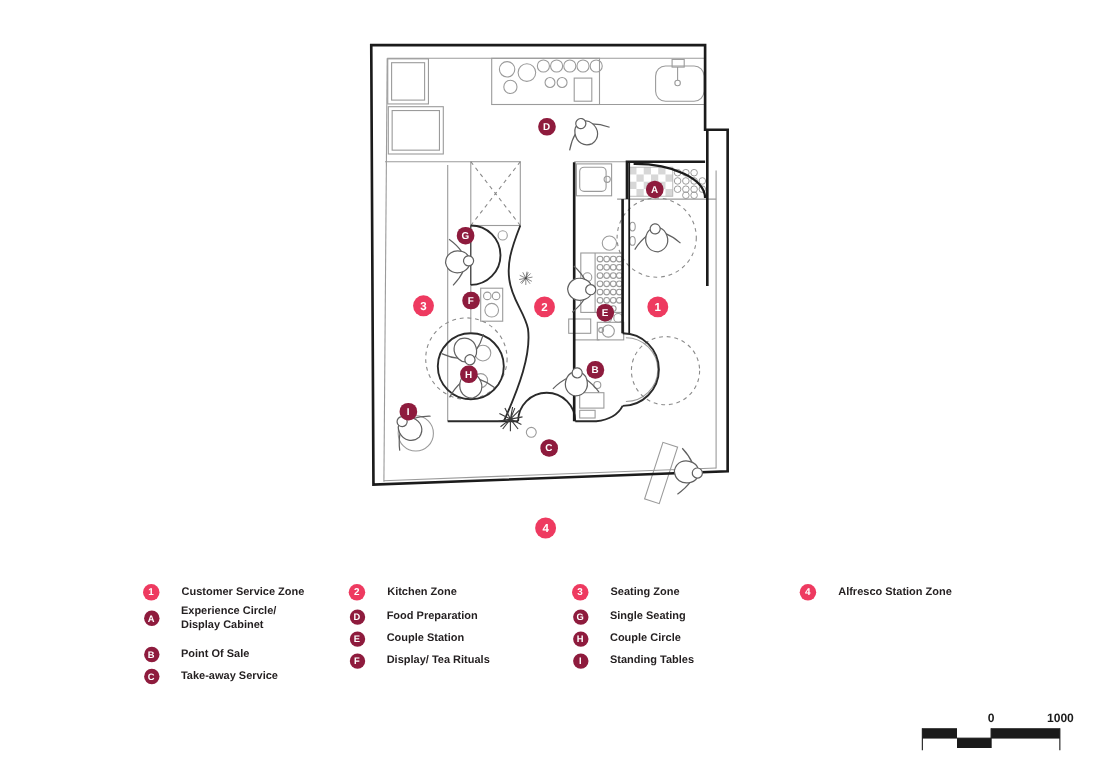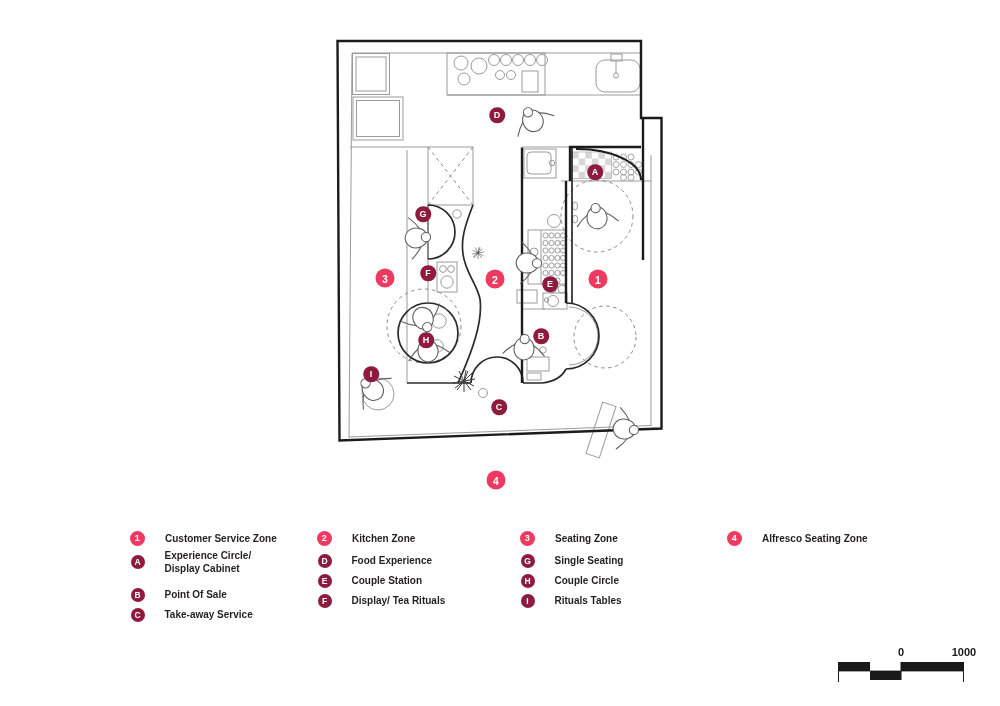--- a/index.html
+++ b/index.html
@@ -266,21 +266,21 @@
     <span class="lc lc-let">C</span>
     <span class="ltext">Take-away Service</span>
   </div>
 
   <div class="lrow" style="left:316.5px;top:530.5px;">
     <span class="lc lc-num">2</span>
     <span class="ltext">Kitchen Zone</span>
   </div>
   <div class="lrow" style="left:317.5px;top:554px;">
     <span class="lc lc-let">D</span>
-    <span class="ltext">Food Experience</span>
+    <span class="ltext">Food Preparation</span>
   </div>
   <div class="lrow" style="left:317.5px;top:574px;">
     <span class="lc lc-let">E</span>
     <span class="ltext">Couple Station</span>
   </div>
   <div class="lrow" style="left:317.5px;top:594px;">
     <span class="lc lc-let">F</span>
     <span class="ltext">Display/ Tea Rituals</span>
   </div>
 
@@ -291,26 +291,26 @@
   <div class="lrow" style="left:520.5px;top:554px;">
     <span class="lc lc-let">G</span>
     <span class="ltext">Single Seating</span>
   </div>
   <div class="lrow" style="left:520.5px;top:574px;">
     <span class="lc lc-let">H</span>
     <span class="ltext">Couple Circle</span>
   </div>
   <div class="lrow" style="left:520.5px;top:594px;">
     <span class="lc lc-let">I</span>
-    <span class="ltext">Rituals Tables</span>
+    <span class="ltext">Standing Tables</span>
   </div>
 
   <div class="lrow" style="left:726.5px;top:530.5px;">
     <span class="lc lc-num">4</span>
-    <span class="ltext">Alfresco Seating Zone</span>
+    <span class="ltext">Alfresco Station Zone</span>
   </div>
 </div>
 
 <svg id="scalebar" width="160" height="45" viewBox="0 0 160 45">
   <text x="71" y="13" text-anchor="middle">0</text>
   <text x="134" y="13" text-anchor="middle">1000</text>
   <g fill="#1a1a1a">
     <rect x="8.5" y="19" width="31.5" height="9"></rect>
     <rect x="40" y="28" width="31" height="9"></rect>
     <rect x="71" y="19" width="62.5" height="9"></rect>

